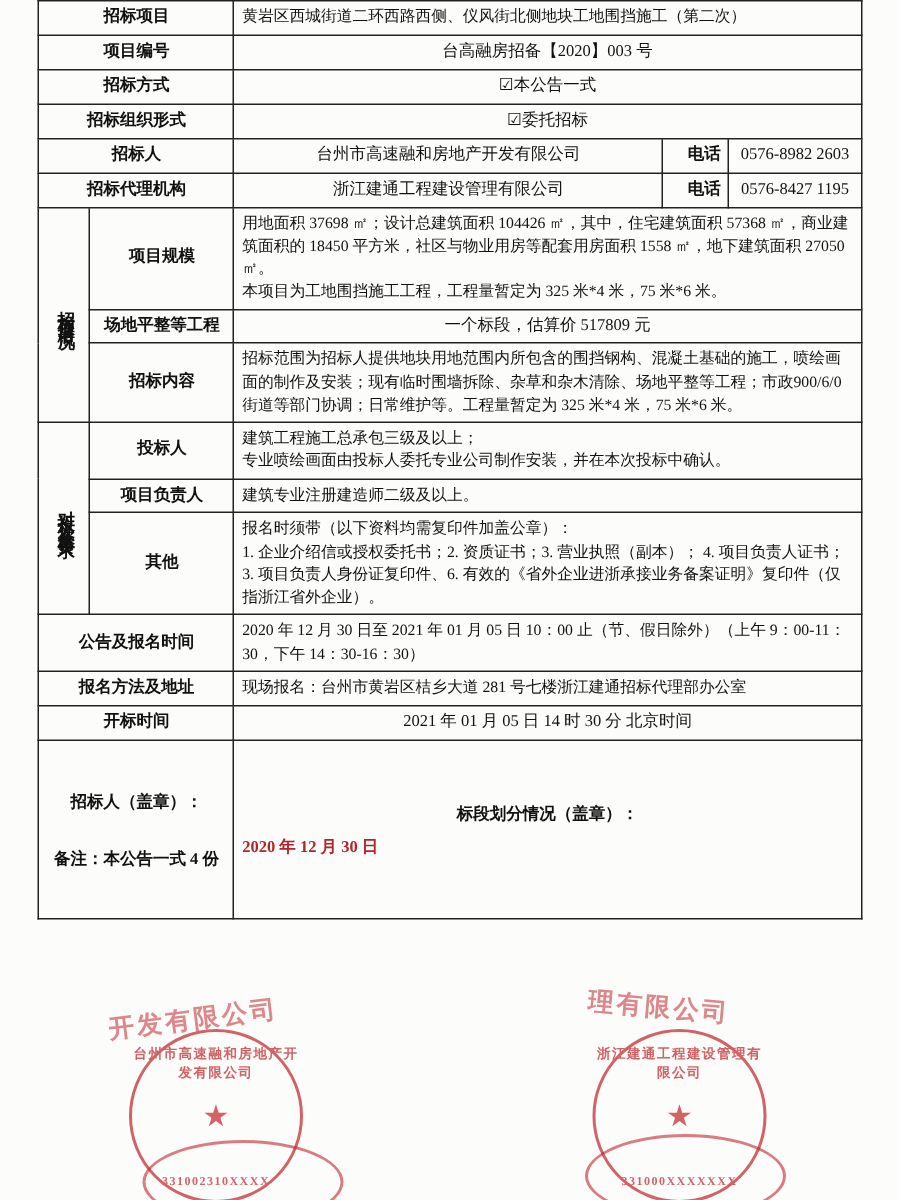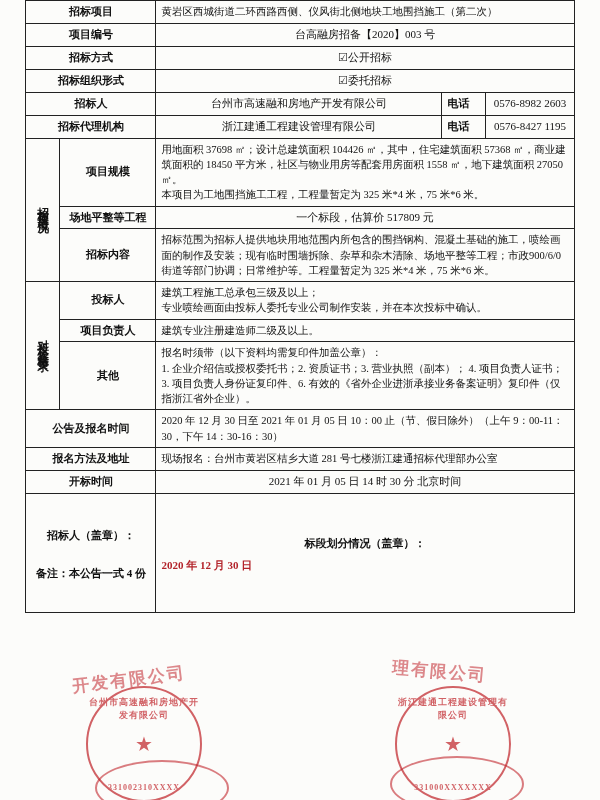--- a/index.html
+++ b/index.html
@@ -40,21 +40,21 @@
     padding: 3px 5px;
     vertical-align: middle;
     word-break: break-all;
   }
   td.lbl {
     text-align: center;
     font-size: 11px;
     font-weight: bold;
   }
   td.lbl-v {
-    text-align: left;
+    text-align: right;
     font-size: 11px;
     font-weight: bold;
   }
   td.val {
     text-align: left;
     font-size: 10.5px;
   }
   td.val-c {
     text-align: center;
     font-size: 11px;
@@ -167,21 +167,21 @@
       <tr>
         <td class="lbl" colspan="2">招标项目</td>
         <td class="val" colspan="3">黄岩区西城街道二环西路西侧、仪风街北侧地块工地围挡施工（第二次）</td>
       </tr>
       <tr>
         <td class="lbl" colspan="2">项目编号</td>
         <td class="val-c" colspan="3">台高融房招备【2020】003 号</td>
       </tr>
       <tr>
         <td class="lbl" colspan="2">招标方式</td>
-        <td class="val-c cb" colspan="3">☑公开招标</td>
+        <td class="val-c cb" colspan="3">☑本公告一式</td>
       </tr>
       <tr>
         <td class="lbl" colspan="2">招标组织形式</td>
         <td class="val-c cb" colspan="3">☑委托招标</td>
       </tr>
       <tr>
         <td class="lbl" colspan="2">招标人</td>
         <td class="val-c">台州市高速融和房地产开发有限公司</td>
         <td class="lbl-v">电话</td>
         <td class="val-c">0576-8982 2603</td>

